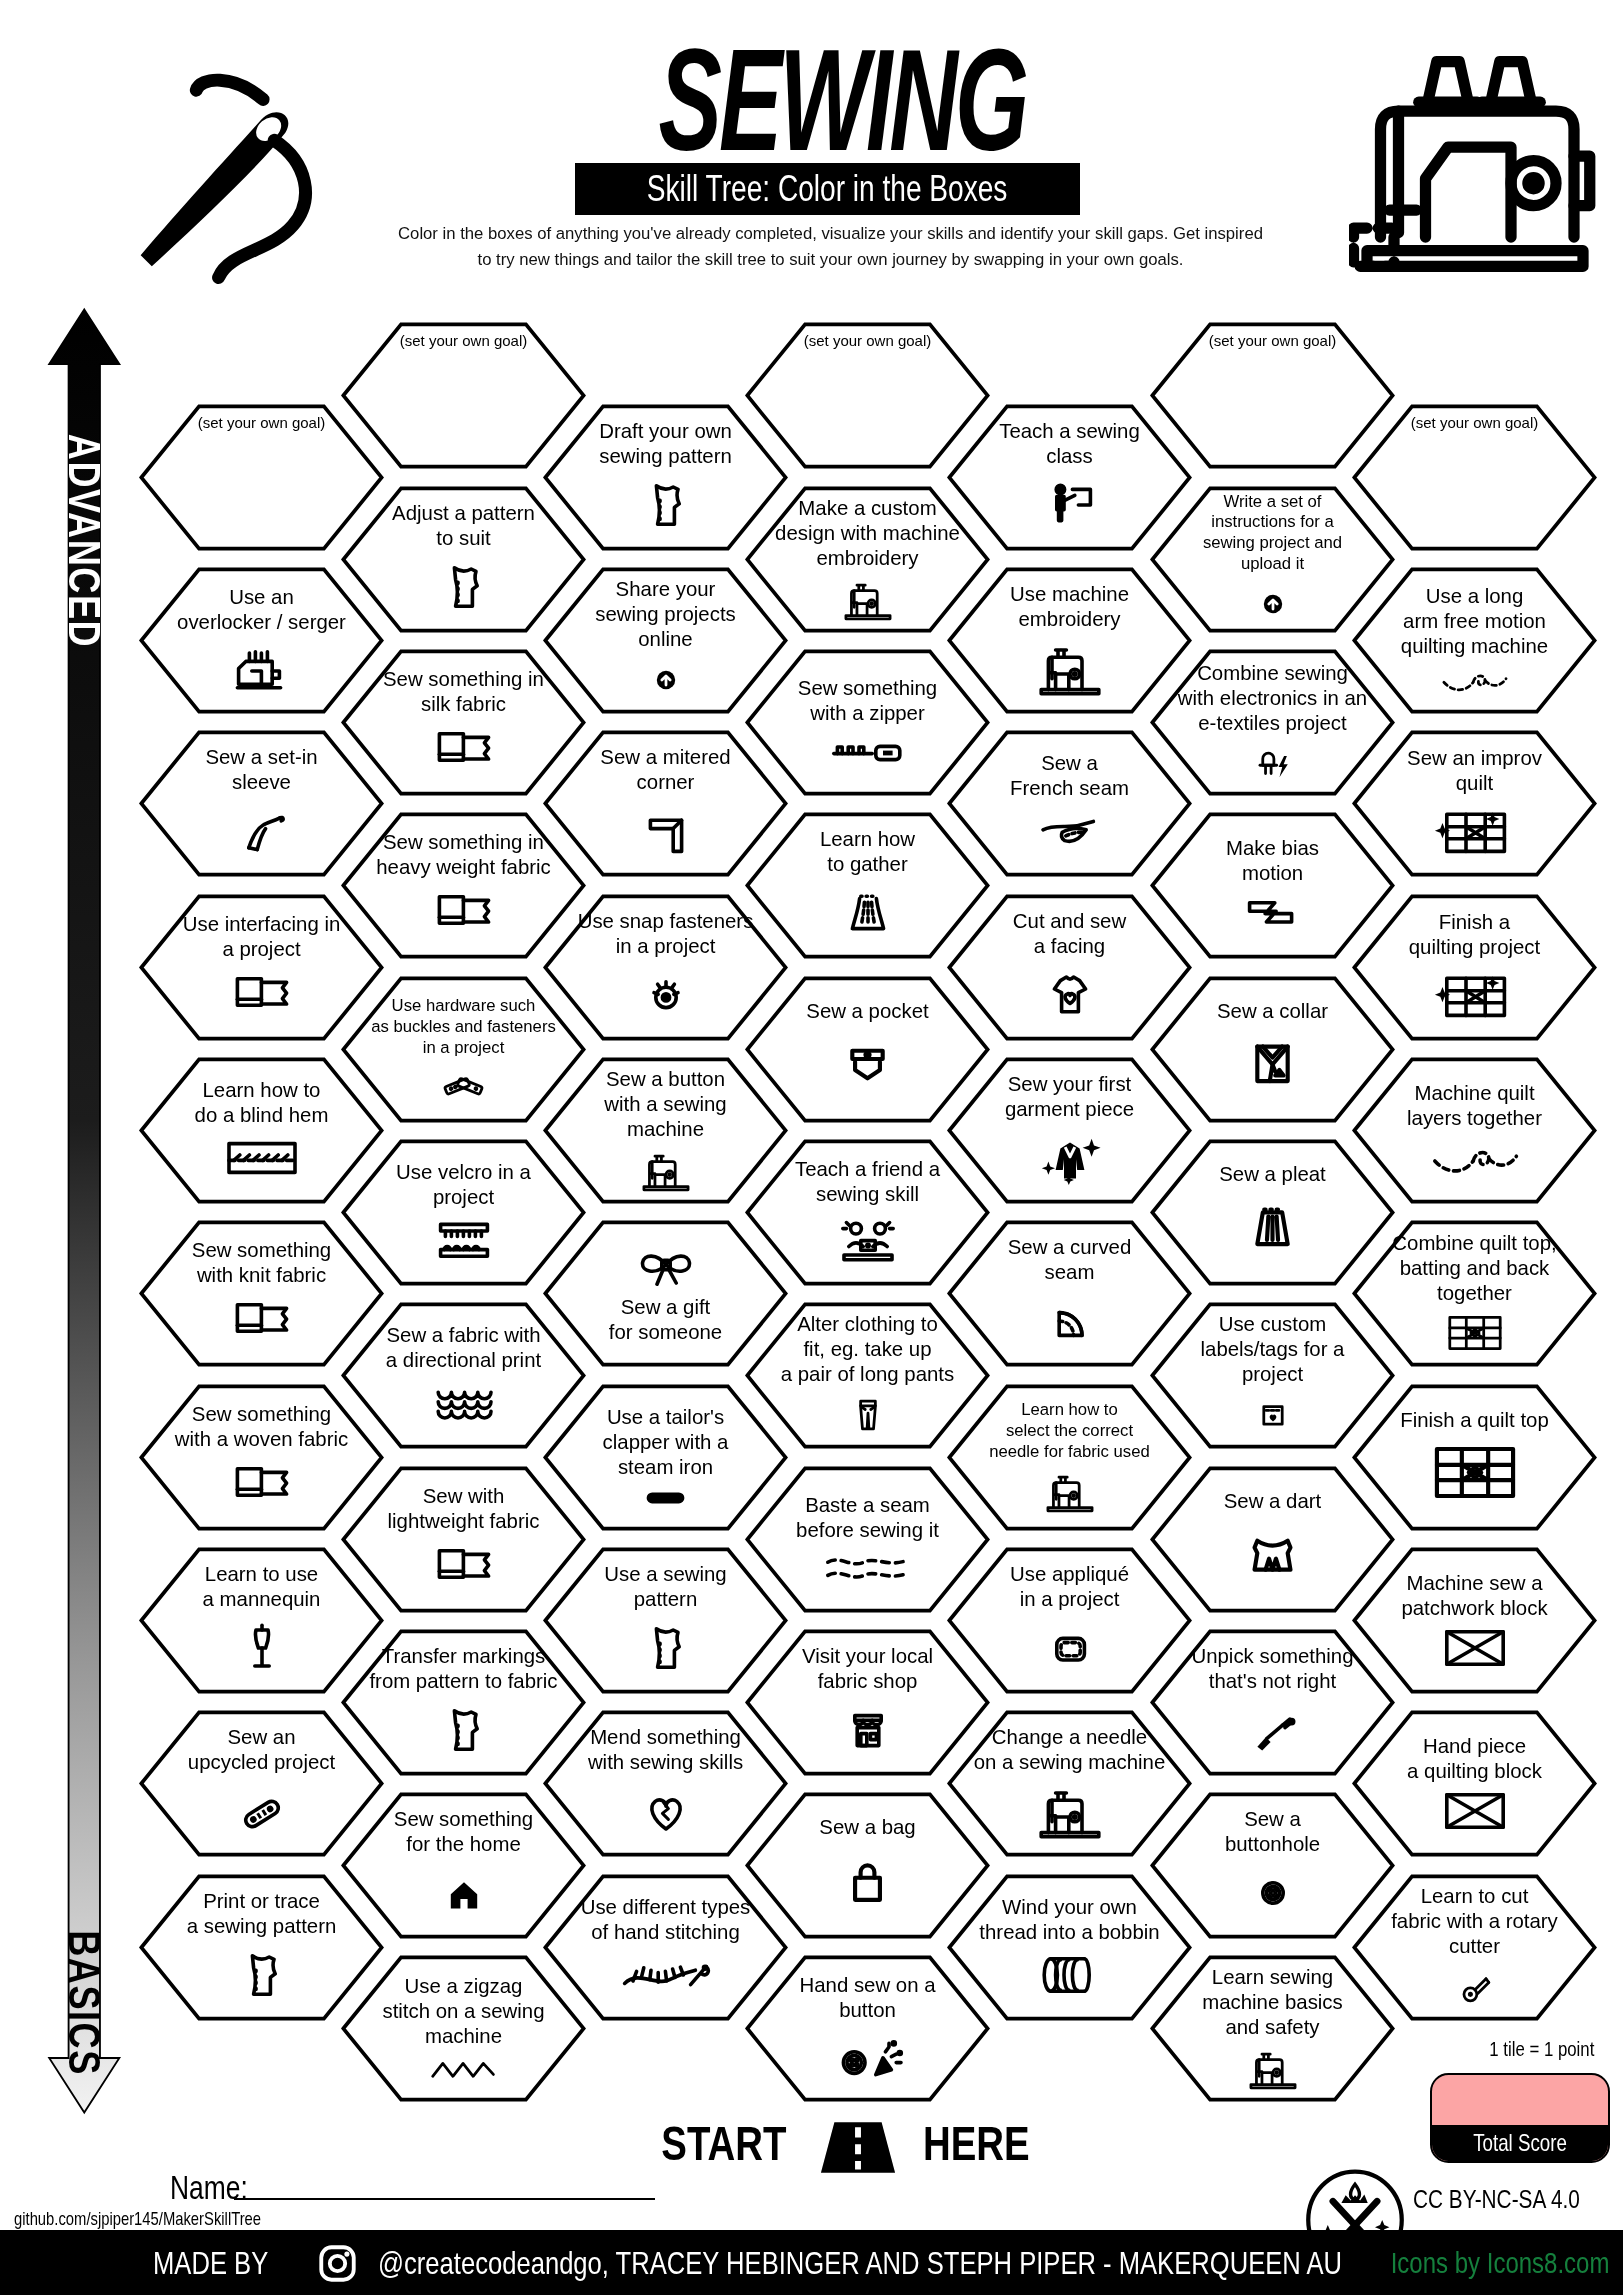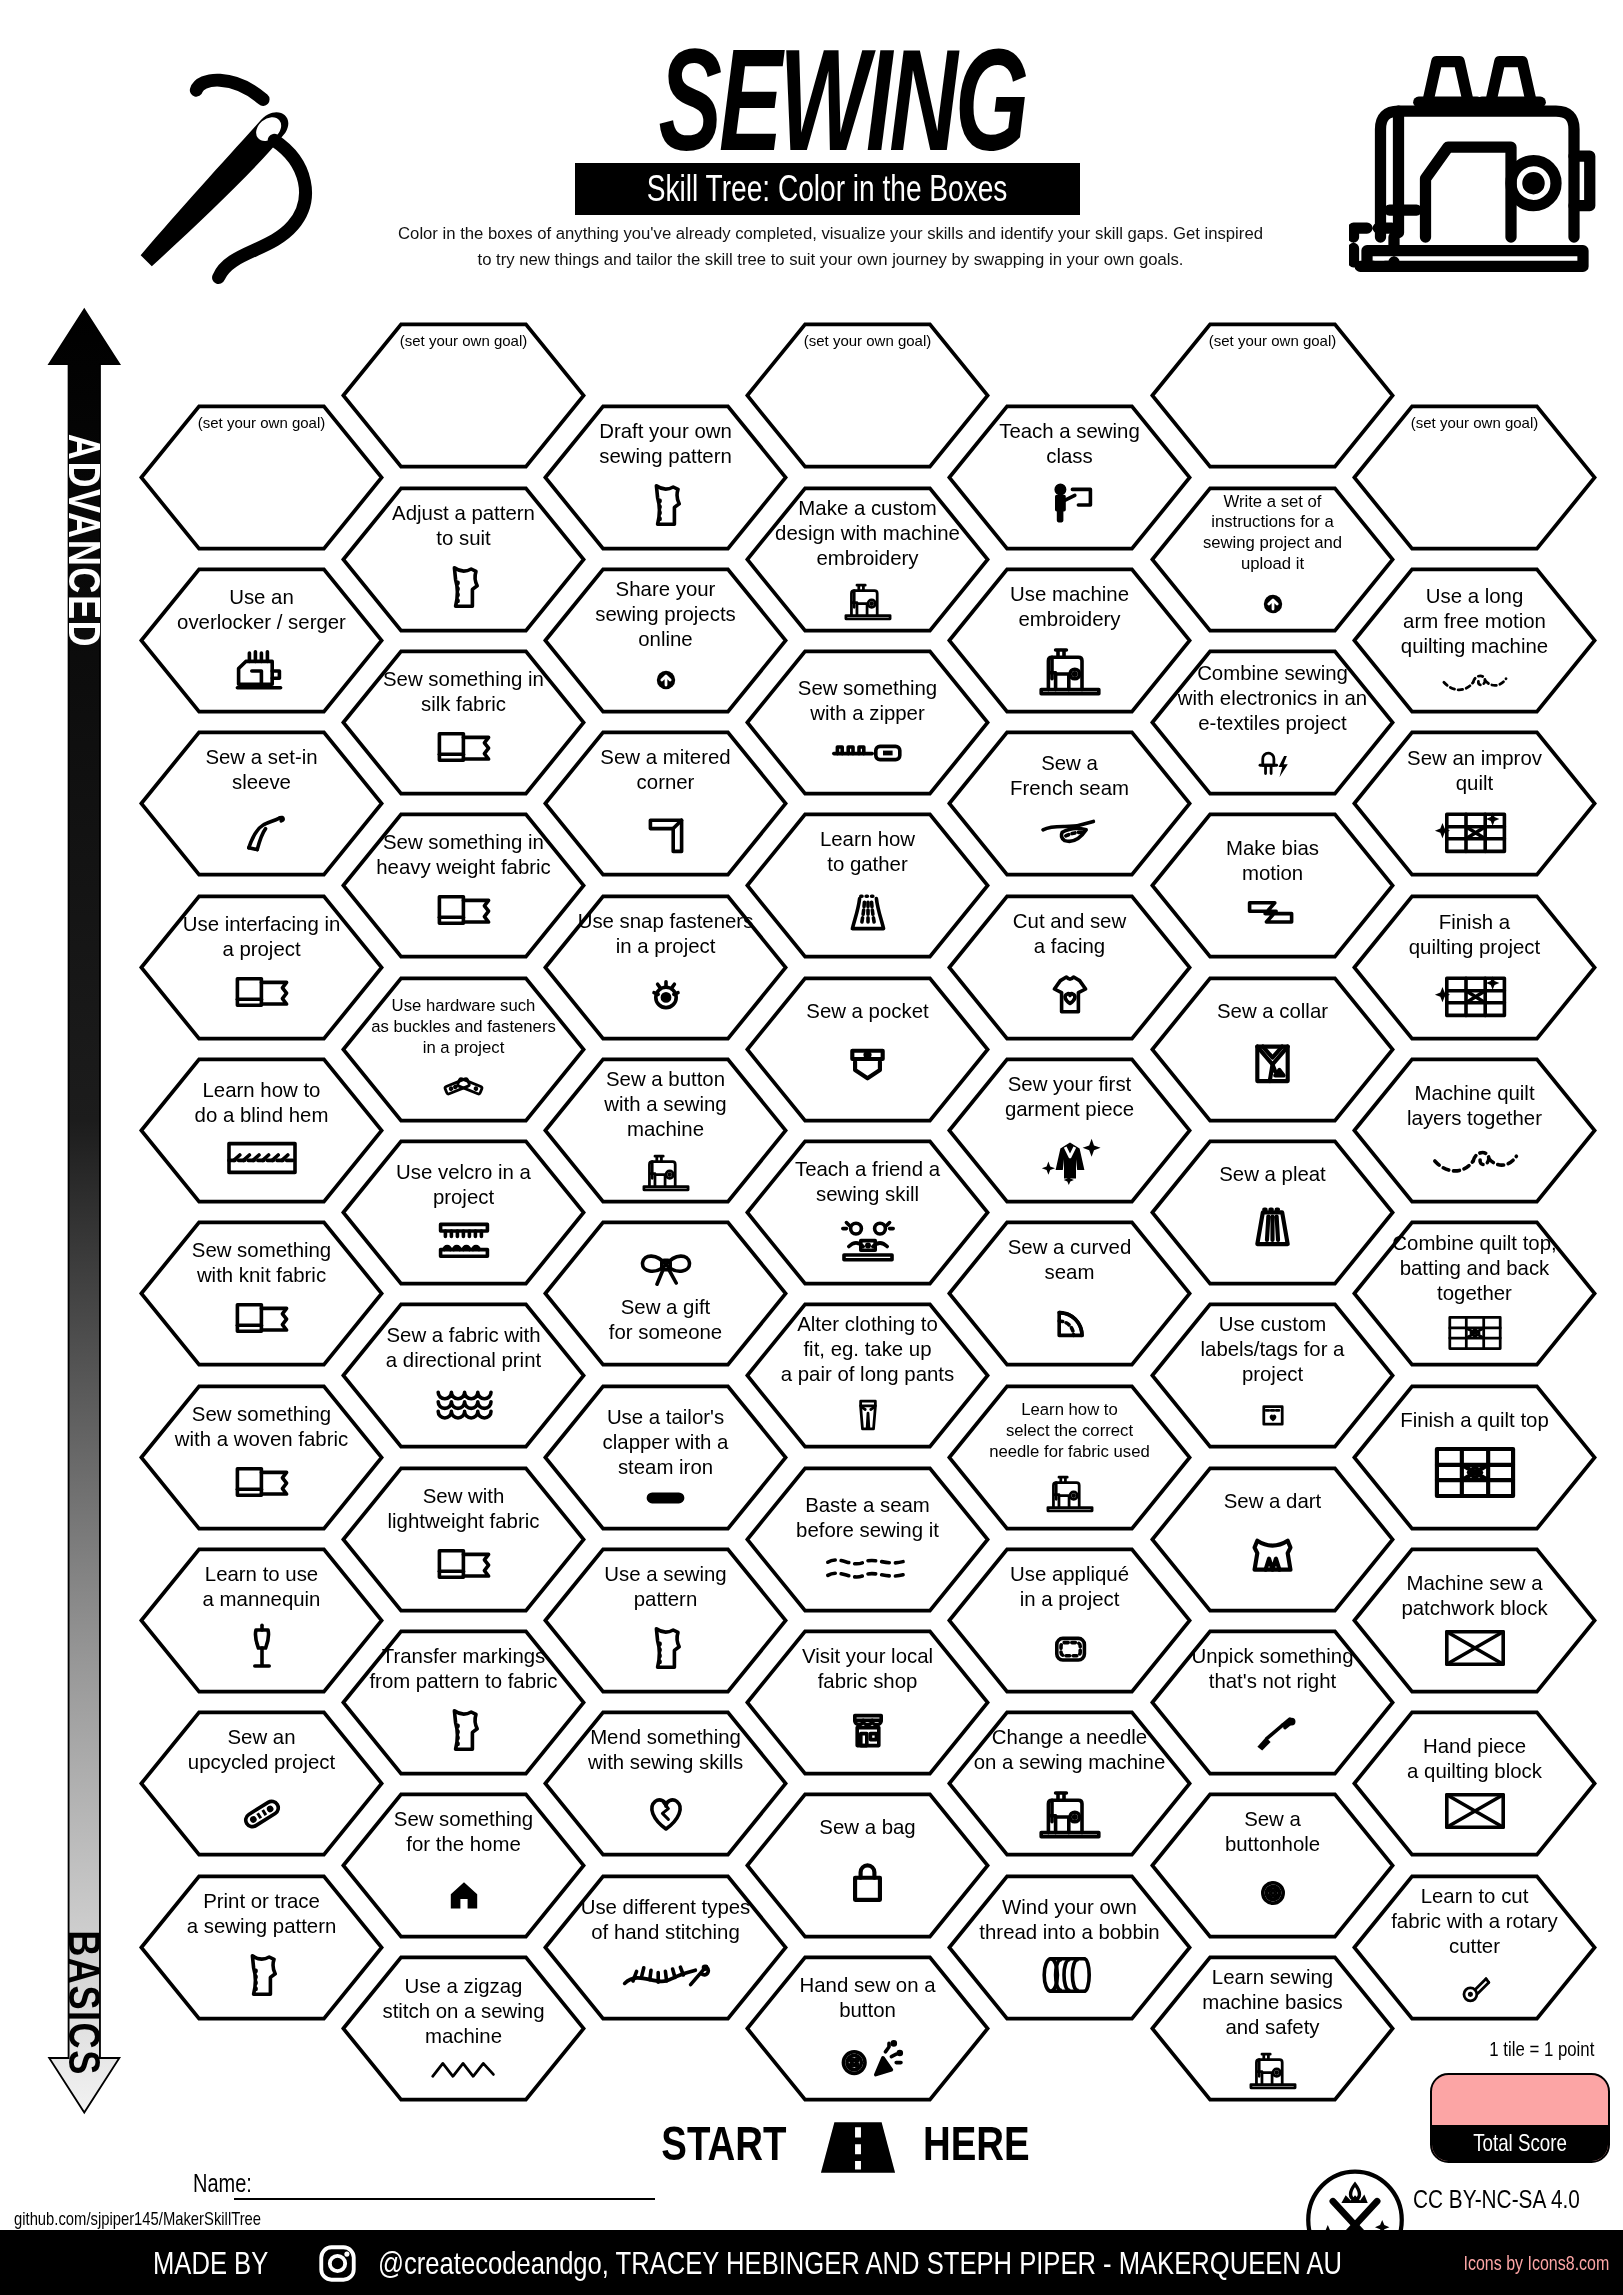--- a/index.html
+++ b/index.html
@@ -21,28 +21,28 @@
   .tile svg.hex{position:absolute;left:0;top:0;}
   .tile-content{position:absolute;left:14px;right:14px;top:3.7px;bottom:4.6px;display:flex;
         flex-direction:column;align-items:center;justify-content:center;gap:5.6px;}
   .tile-label{text-align:center;font-size:20.4px;line-height:1.22;white-space:pre-line;color:#000;}
   .tile-label.small{font-size:16.7px;line-height:1.25;}
   .tile--goal .tile-label{position:absolute;top:6.5px;left:0;width:100%;font-size:15px;}
   .icn{display:flex;align-items:center;justify-content:center;}
 
   .axis-label{color:#fff;font-size:44px;font-weight:600;letter-spacing:1.9px;}
   .start-txt{font-size:48px;font-weight:800;}
-  .name-label{font-size:25px;margin-left:23px;}
+  .name-label{font-size:33px;}
   .github{font-size:18.5px;}
   .tilepoint{font-size:21px;}
   .bottom-bar{left:0;top:2230px;width:1623px;height:66px;background:#000;color:#fff;
         display:flex;align-items:center;}
   .madeby-wrap{position:absolute;left:153px;display:flex;align-items:center;gap:20px;height:66px;}
   .madeby,.credits{font-size:32px;color:#fff;}
-  .icons-credit{position:absolute;right:14px;font-size:20px;color:#fca5a5;}
+  .icons-credit{position:absolute;right:14px;font-size:30px;color:#15803d;}
   .score-box{left:1430px;top:2073px;width:180px;height:90px;background:#fca5a5;border:2.8px solid #000;
         border-radius:18.5px;box-sizing:border-box;overflow:hidden;}
   .score-band{position:absolute;left:0;bottom:0;width:100%;height:36px;background:#000;color:#fff;
         display:flex;align-items:center;justify-content:center;font-size:24px;}
   .license{font-size:26px;}
 </style>
 </head>
 <body>
 
 <div class="page">

